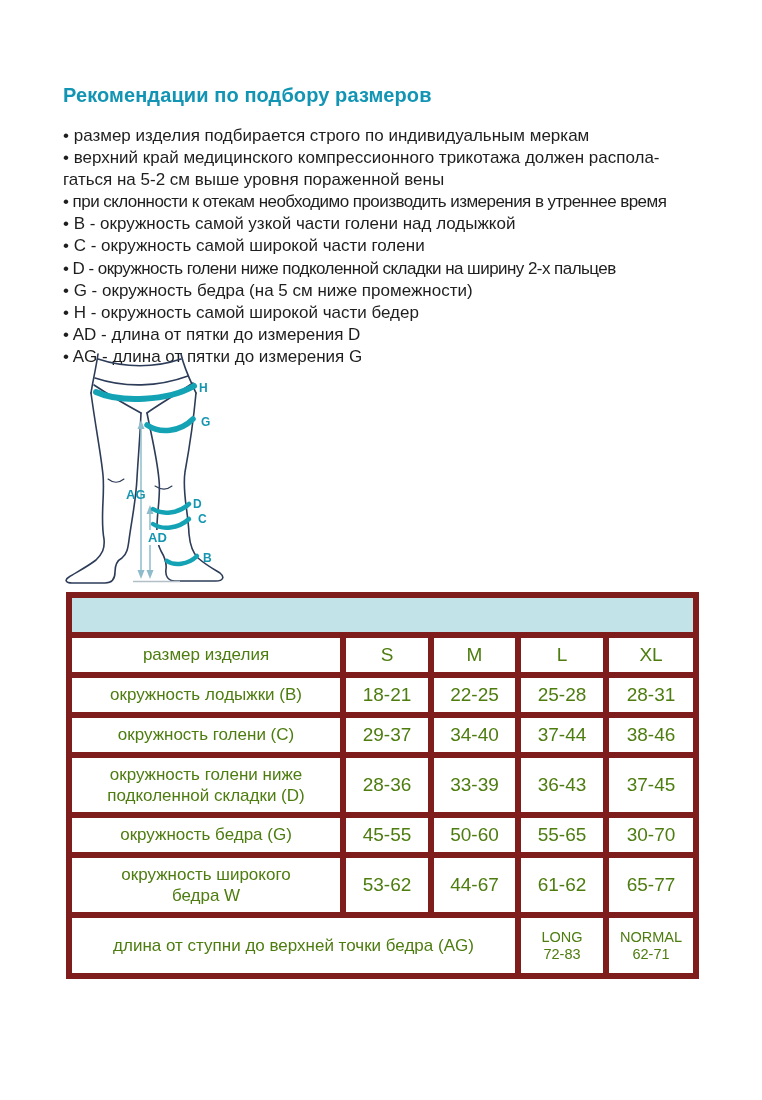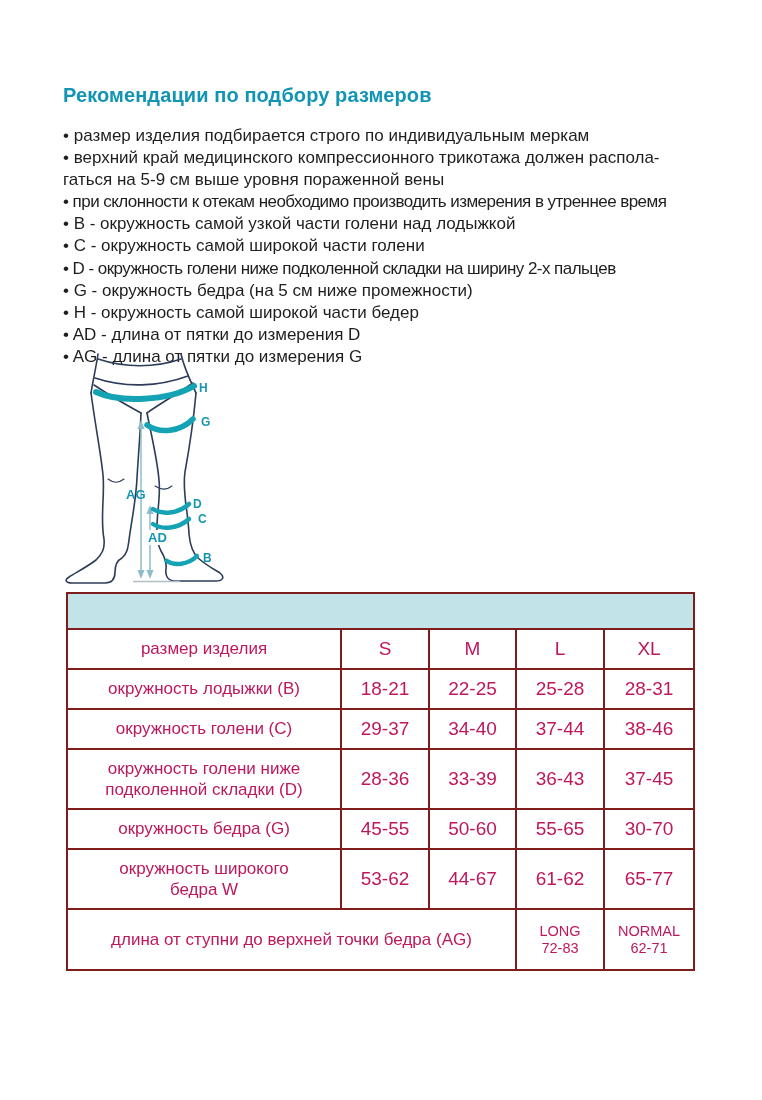--- a/index.html
+++ b/index.html
@@ -19,40 +19,40 @@
   .intro .b-item:nth-child(3),
   .intro .b-item:nth-child(6){letter-spacing:-0.55px;}
   .diagram{position:absolute;left:60px;top:350px;}
   .diagram text{font-family:"Liberation Sans", sans-serif;font-weight:bold;fill:#1596b0;}
   .sizes-table{
     position:absolute;left:66px;top:592px;
     border-collapse:collapse;table-layout:fixed;width:627px;
     border:2px solid #4a4a4a;
   }
   .sizes-table td{
-    border:2px solid #7f1d1d;text-align:center;vertical-align:middle;
-    padding:0 6px;color:#be185d;
+    border:6px solid #7f1d1d;text-align:center;vertical-align:middle;
+    padding:0 6px;color:#4d7c0f;
   }
   .band-cell{background:#c2e4e9;height:34px;padding:0;}
   .lbl{font-size:17px;white-space:pre-line;line-height:1.25;}
   .val{font-size:19px;}
   .dual{font-size:14.5px;line-height:1.12;}
   .r-head{height:40px;} .r-s{height:40px;} .r-d{height:60px;} .r-last{height:61px;border-radius:13px;}
 </style>
 </head>
 <body>
 
 <div class="page">
 
   <h1 class="title">Рекомендации по подбору размеров</h1>
 
   <div class="intro">
     <div class="b-item">• размер изделия подбирается строго по индивидуальным меркам</div>
     <div class="b-item">• верхний край медицинского компрессионного трикотажа должен распола-
-гаться на 5-9 см выше уровня пораженной вены</div>
+гаться на 5-2 см выше уровня пораженной вены</div>
     <div class="b-item">• при склонности к отекам необходимо производить измерения в утреннее время</div>
     <div class="b-item">• B - окружность самой узкой части голени над лодыжкой</div>
     <div class="b-item">• C - окружность самой широкой части голени</div>
     <div class="b-item">• D - окружность голени ниже подколенной складки на ширину 2-х пальцев</div>
     <div class="b-item">• G - окружность бедра (на 5 см ниже промежности)</div>
     <div class="b-item">• H -  окружность самой широкой части бедер</div>
     <div class="b-item">• AD - длина от пятки до измерения D</div>
     <div class="b-item">• AG - длина от пятки до измерения G</div>
   </div>
 

